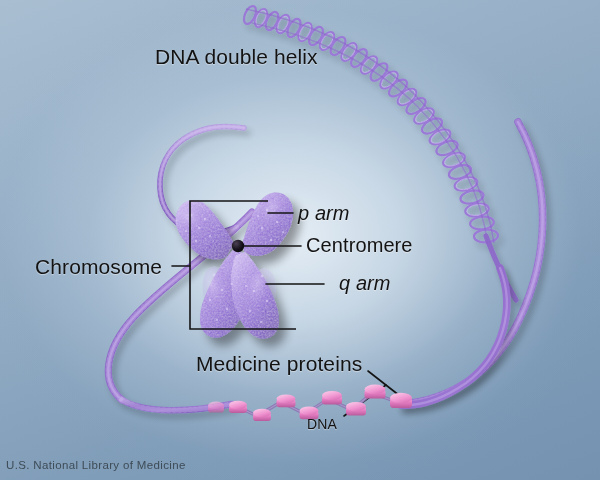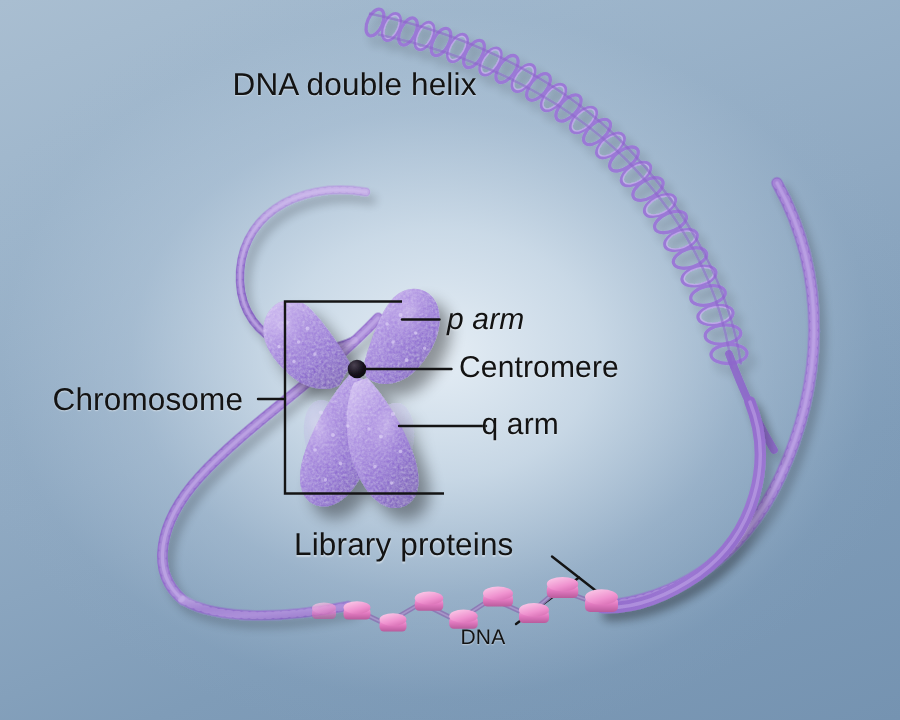--- a/index.html
+++ b/index.html
@@ -33,21 +33,21 @@
     font-size:20px;
     line-height:1;
     white-space:nowrap;
     letter-spacing:0.1px;
     text-shadow:0 1px 1px rgba(255,255,255,0.45);
   }
   #lbl-helix{left:155px;top:46px;font-size:21px;}
   #lbl-chromosome{left:35px;top:256px;font-size:21px;text-align:center;}
   #lbl-parm{left:298px;top:203px;font-style:italic;}
   #lbl-centromere{left:306px;top:235px;}
-  #lbl-qarm{left:321px;top:273px;}
+  #lbl-qarm{left:339px;top:273px;font-style:italic;}
   #lbl-histone{left:196px;top:353px;font-size:21px;}
   #lbl-dna{left:307px;top:417px;font-size:14px;}
   #credit{
     position:absolute;left:6px;top:459px;
     color:#3e4c57;font-size:11.5px;
     font-family:"Liberation Sans", sans-serif;
     letter-spacing:0.35px;
   }
 </style>
 </head>
@@ -344,16 +344,17 @@
 
       <rect x="0" y="0" width="600" height="480" fill="none"></rect>
     </g>
   </svg>
 
   <div class="lbl" id="lbl-helix">DNA double helix</div>
   <div class="lbl" id="lbl-chromosome">Chromosome</div>
   <div class="lbl" id="lbl-parm">p arm</div>
   <div class="lbl" id="lbl-centromere">Centromere</div>
   <div class="lbl" id="lbl-qarm">q arm</div>
-  <div class="lbl" id="lbl-histone">Library proteins</div>
+  <div class="lbl" id="lbl-histone">Medicine proteins</div>
   <div class="lbl" id="lbl-dna">DNA</div>
 
+  <div id="credit">U.S. National Library of Medicine</div>
 </div>
 
 </body></html>

